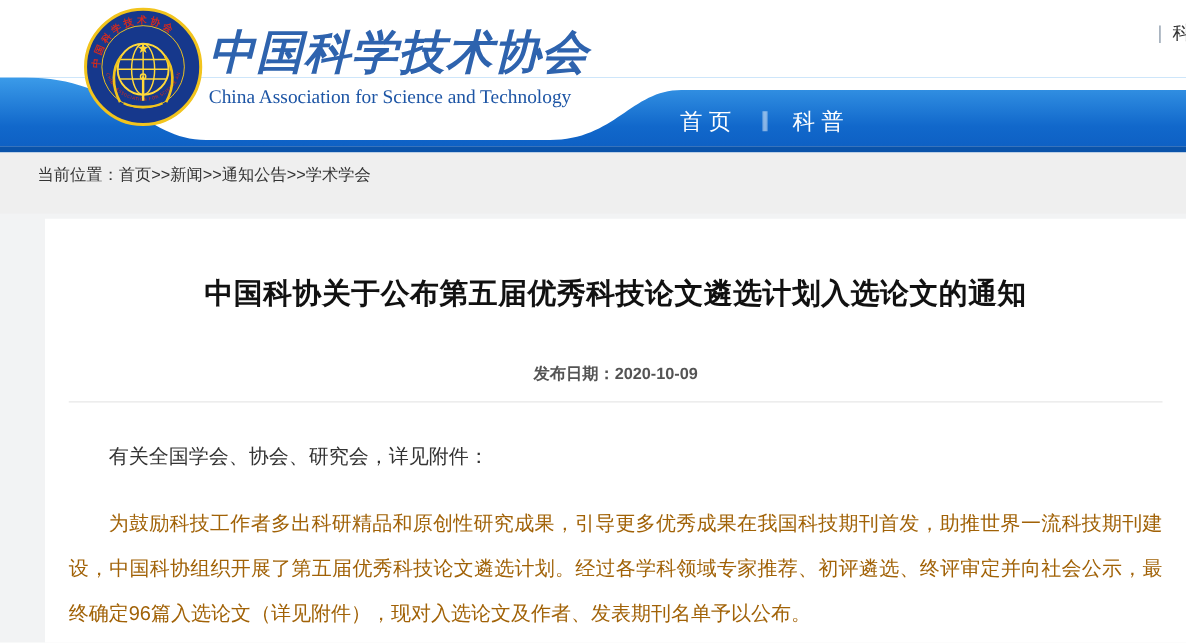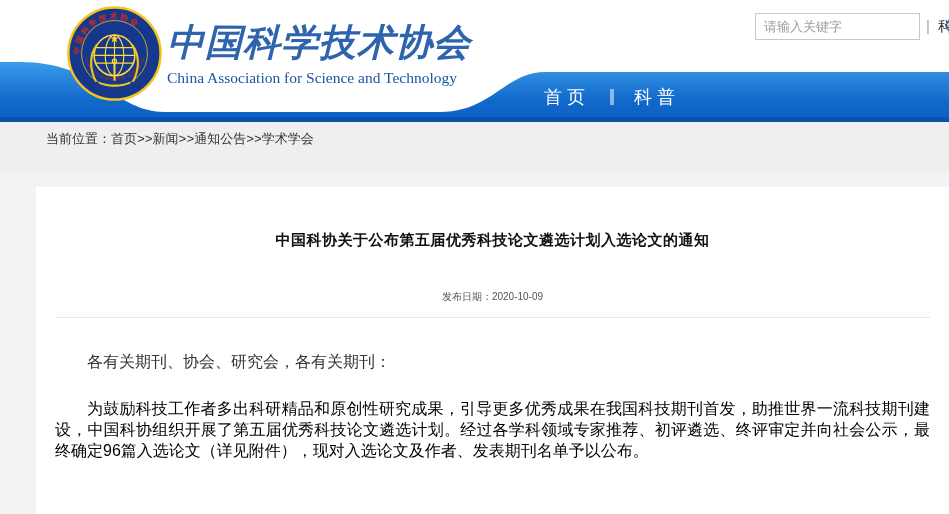--- a/index.html
+++ b/index.html
@@ -42,39 +42,39 @@
     display:flex;align-items:center;white-space:nowrap;
   }
   .nav-item{
     color:#ffffff;font-size:18px;letter-spacing:5px;
     padding:0 20px;cursor:pointer;
   }
   .nav-sep{width:1px;height:16px;background:rgba(255,255,255,0.5);flex:none;}
   
   .breadcrumb{
     width:949px;height:49px;background:#efefef;box-sizing:border-box;
-    padding-left:46px;line-height:35px;font-size:13px;color:#333;white-space:nowrap;font-family:Liberation Mono, monospace;
+    padding-left:30px;line-height:35px;font-size:13px;color:#333;white-space:nowrap;
   }
   .crumb-link{color:#333;cursor:pointer;}
   .crumb-sep{color:#333;}
   
   .card{
     margin-left:36px;background:#ffffff;height:357px;
     box-sizing:border-box;padding:0 19px;
   }
   .article-title{
-    margin:16px;padding-top:44px;text-align:center;
-    font-size:15px;font-weight:bold;color:#111;letter-spacing:0.5px;
+    margin:4px;padding-top:44px;text-align:center;
+    font-size:23px;font-weight:bold;color:#111;letter-spacing:0.5px;
   }
-  .article-date{margin-top:40px;text-align:center;font-size:10px;color:#545454;}
+  .article-date{margin-top:40px;text-align:center;font-size:13px;color:#545454;font-weight:bold;}
   .divider{margin-top:13px;border-bottom:1px solid #e7e7e7;}
   .p1{margin:32px 0 0;text-indent:2em;font-size:16px;color:#333;line-height:24px;}
   .p2{
-    margin:24px 0 0;text-indent:2em;font-size:16px;color:#000000;
-    line-height:21px;text-align:justify;
+    margin:24px 0 0;text-indent:2em;font-size:16px;color:#a16207;
+    line-height:36px;text-align:justify;
   }
 </style>
 </head>
 <body>
 
 <div class="header-top">
 
   <svg class="band-svg" width="949" height="122" viewBox="0 0 949 122">
     <defs>
       <linearGradient id="bandGrad" x1="0" y1="62" x2="0" y2="122" gradientUnits="userSpaceOnUse">
@@ -115,27 +115,20 @@
     <path d="M31,79 C24,66 24,51 32,41" fill="none" stroke="#f2c41d" stroke-width="2.2"></path>
     <path d="M69,79 C76,66 76,51 68,41" fill="none" stroke="#f2c41d" stroke-width="2.2"></path>
     <path d="M34,80 C42,84 58,84 66,80" fill="none" stroke="#f2c41d" stroke-width="2"></path>
   </svg>
 
   <div class="logo-text">
     <div class="logo-zh">中国科学技术协会</div>
     <div class="logo-en">China Association for Science and Technology</div>
   </div>
 
-  <div class="search-wrap">
-    <input type="text" placeholder="请输入关键字" style="">
-    <svg class="search-icon" viewBox="0 0 20 20">
-      <circle cx="8.5" cy="8.5" r="6" fill="none" stroke="#2a7fd4" stroke-width="1.8"></circle>
-      <line x1="13" y1="13.5" x2="17.5" y2="18" stroke="#2a7fd4" stroke-width="1.8"></line>
-    </svg>
-  </div>
 
   <div class="tr-partial">
     <span class="tr-sep">|</span><span class="tr-link">科</span>
   </div>
 
   <div class="nav">
     <span class="nav-item">首页</span>
     <span class="nav-sep"></span>
     <span class="nav-sep"></span>
     <span class="nav-sep"></span>
@@ -145,15 +138,15 @@
 </div>
 
 <div class="breadcrumb">
   <span>当前位置：</span><span class="crumb-link">首页</span><span class="crumb-sep">&gt;&gt;</span><span class="crumb-link">新闻</span><span class="crumb-sep">&gt;&gt;</span><span class="crumb-link">通知公告</span><span class="crumb-sep">&gt;&gt;</span><span class="crumb-link">学术学会</span>
 </div>
 
 <div class="card">
   <h1 class="article-title">中国科协关于公布第五届优秀科技论文遴选计划入选论文的通知</h1>
   <div class="article-date">发布日期：2020-10-09</div>
   <div class="divider"></div>
-  <p class="p1">各有关期刊、协会、研究会，各有关期刊：</p>
+  <p class="p1">有关全国学会、协会、研究会，详见附件：</p>
   <p class="p2">为鼓励科技工作者多出科研精品和原创性研究成果，引导更多优秀成果在我国科技期刊首发，助推世界一流科技期刊建设，中国科协组织开展了第五届优秀科技论文遴选计划。经过各学科领域专家推荐、初评遴选、终评审定并向社会公示，最终确定96篇入选论文（详见附件），现对入选论文及作者、发表期刊名单予以公布。</p>
 </div>
 
 </body></html>

